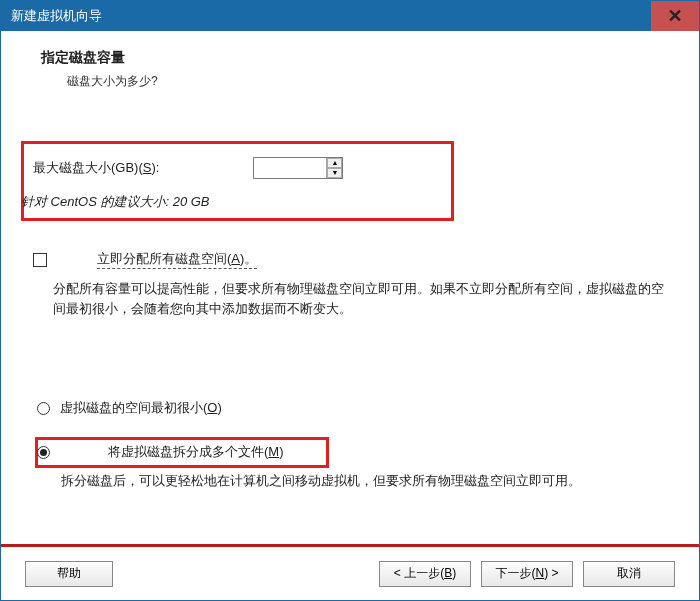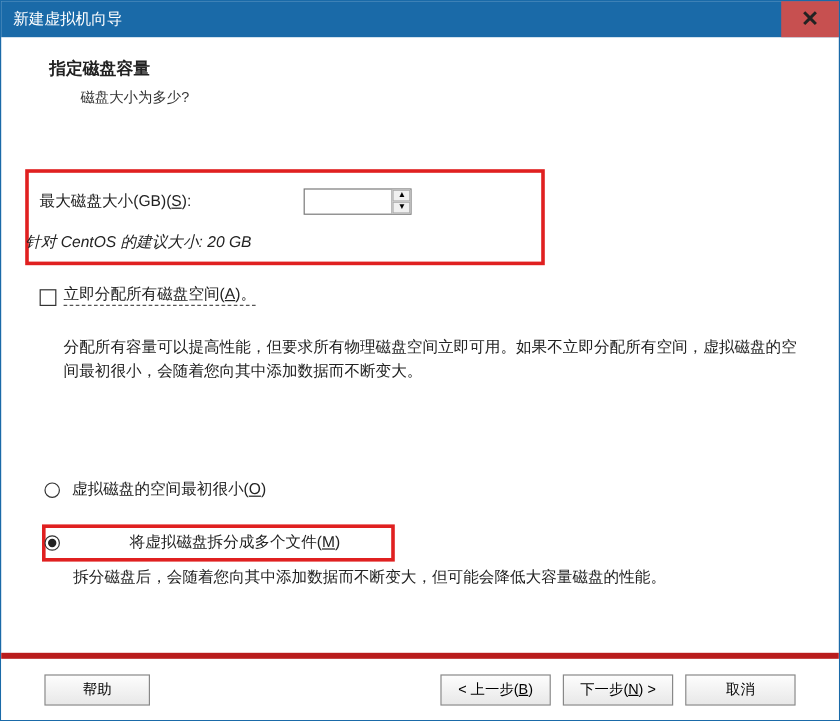--- a/index.html
+++ b/index.html
@@ -97,22 +97,22 @@
       padding: 0;
     }
     .recommend {
       position: absolute;
       left: 20px; top: 162px;
       font-size: 13px;
       font-style: italic;
     }
     .checkbox-row {
       position: absolute;
-      left: 32px; top: 205px;
-      display: flex; align-items: flex-end;
+      left: 32px; top: 219px;
+      display: flex; align-items: center; gap: 44px;
     }
     .chk {
       width: 14px; height: 14px;
       border: 1px solid #333;
       margin-right: 6px;
       background: #fff;
     }
     .chk-label {
       font-size: 13px;
       border-bottom: 1px dashed #555;
@@ -149,23 +149,23 @@
     }
     .radio-desc {
       position: absolute;
       left: 60px; top: 440px;
       right: 34px;
       font-size: 13px;
       line-height: 1.55;
     }
     .footer {
       height: 56px;
-      border-top: 5px solid #b91c1c;
-      display: flex; align-items: center;
-      padding: 0 36px;
+      border-top: 3px solid #b91c1c;
+      display: flex; align-items: center;
+      padding: 0 24px;
       gap: 10px;
       background: #fff;
       margin-top: 40px;
     }
     .footer .spacer { flex: 1; }
     .btn {
       min-width: 92px;
       height: 26px;
       border: 1px solid #888;
       background: linear-gradient(#fdfdfd, #e8e8e8);
@@ -225,21 +225,21 @@
     </div>
 
     <div class="highlight-box hb2"></div>
 
     <div class="radio-row rr2">
       <span class="radio checked"></span>
       <span>
         <span>将虚拟磁盘拆分成多个文件(</span><span class="u-hot">M</span><span>)</span>
       </span>
     </div>
-    <div class="radio-desc">拆分磁盘后，会随着您向其中添加数据而不断变大，但可能会降低大容量磁盘的性能。</div>
+    <div class="radio-desc">拆分磁盘后，可以更轻松地在计算机之间移动虚拟机，但要求所有物理磁盘空间立即可用。</div>
 
   </div>
 
   <div class="footer">
     <button class="btn btn-help">帮助</button>
     <div class="spacer"></div>
     <button class="btn">
       <span>&lt; 上一步(</span><span class="u-hot">B</span><span>)</span>
     </button>
     <button class="btn">

